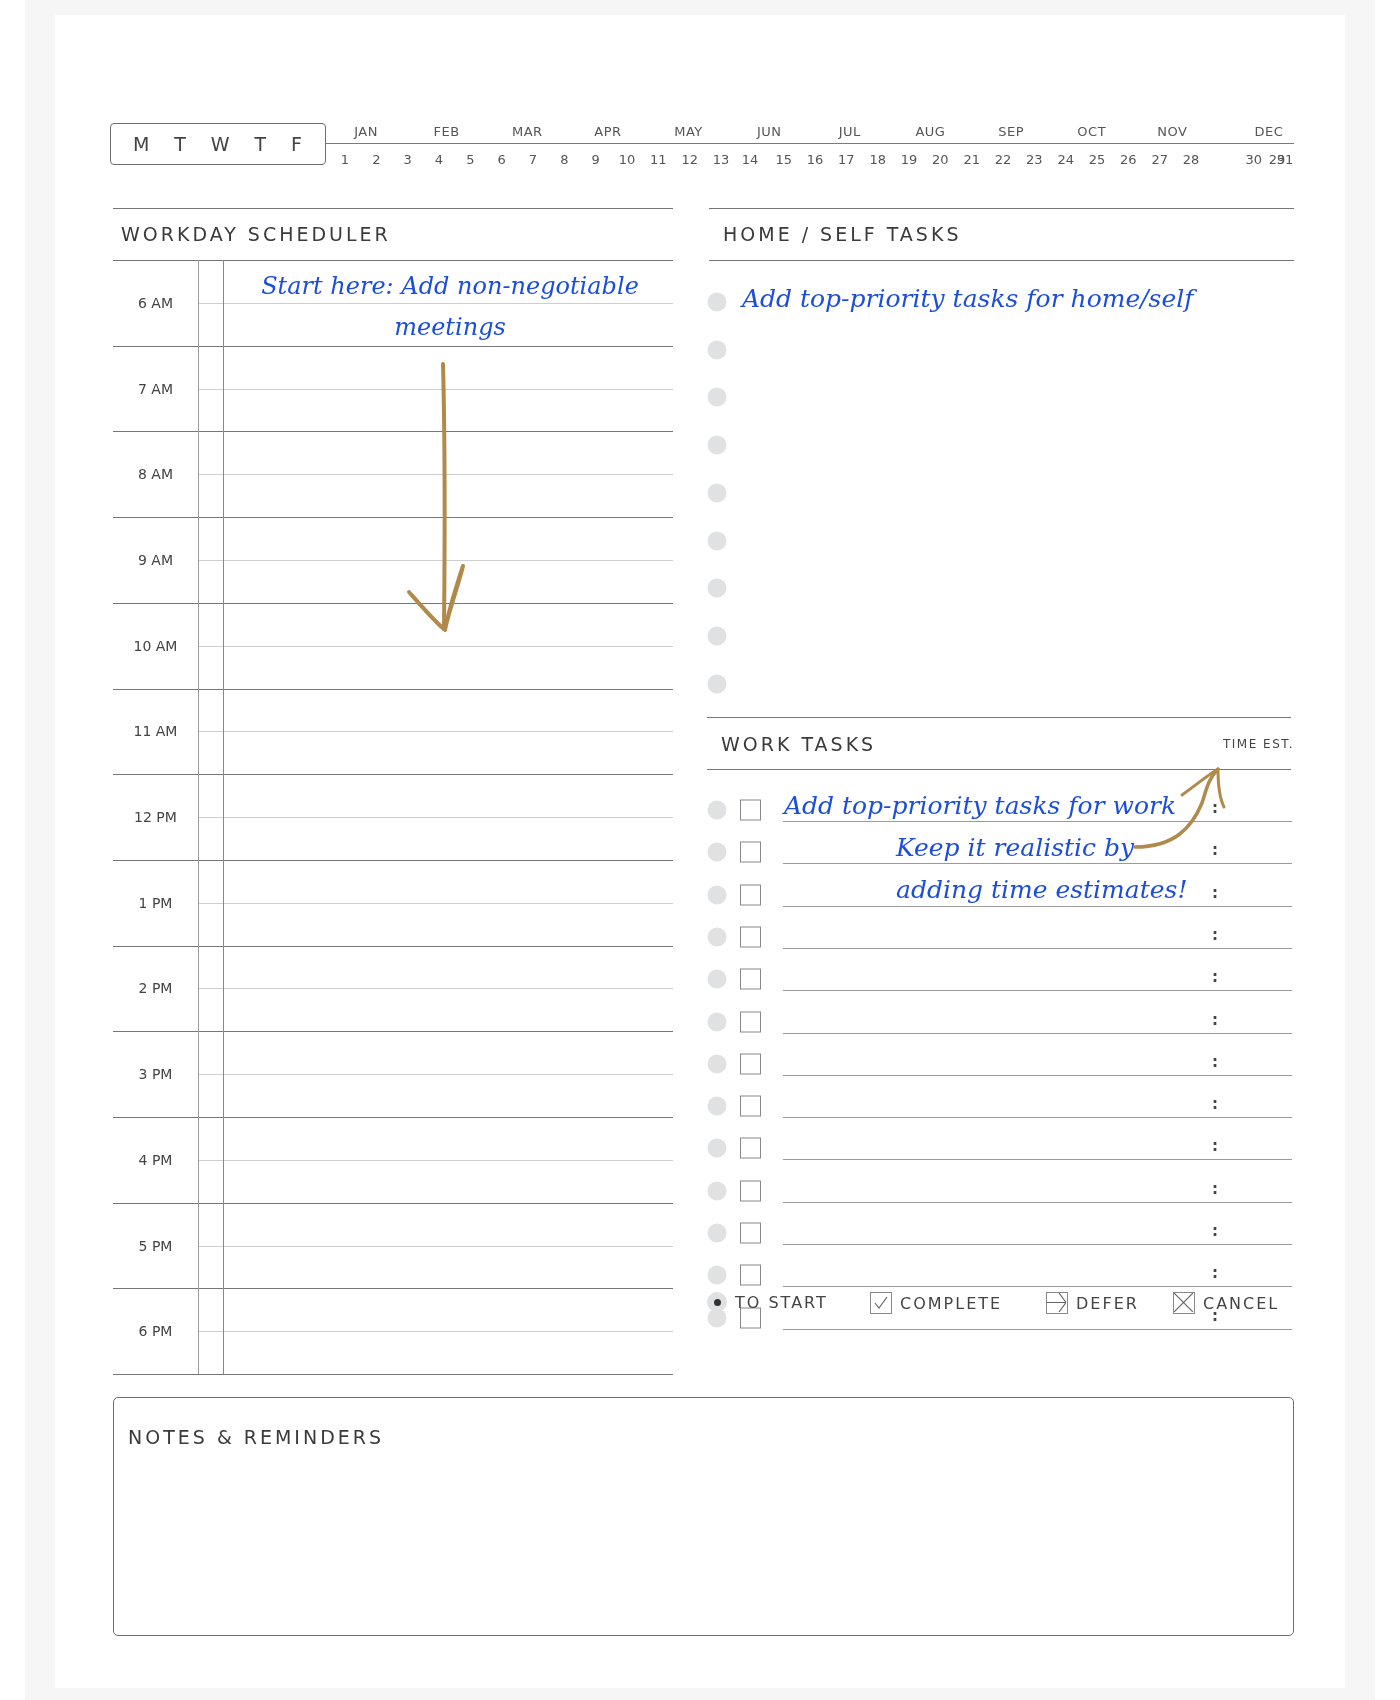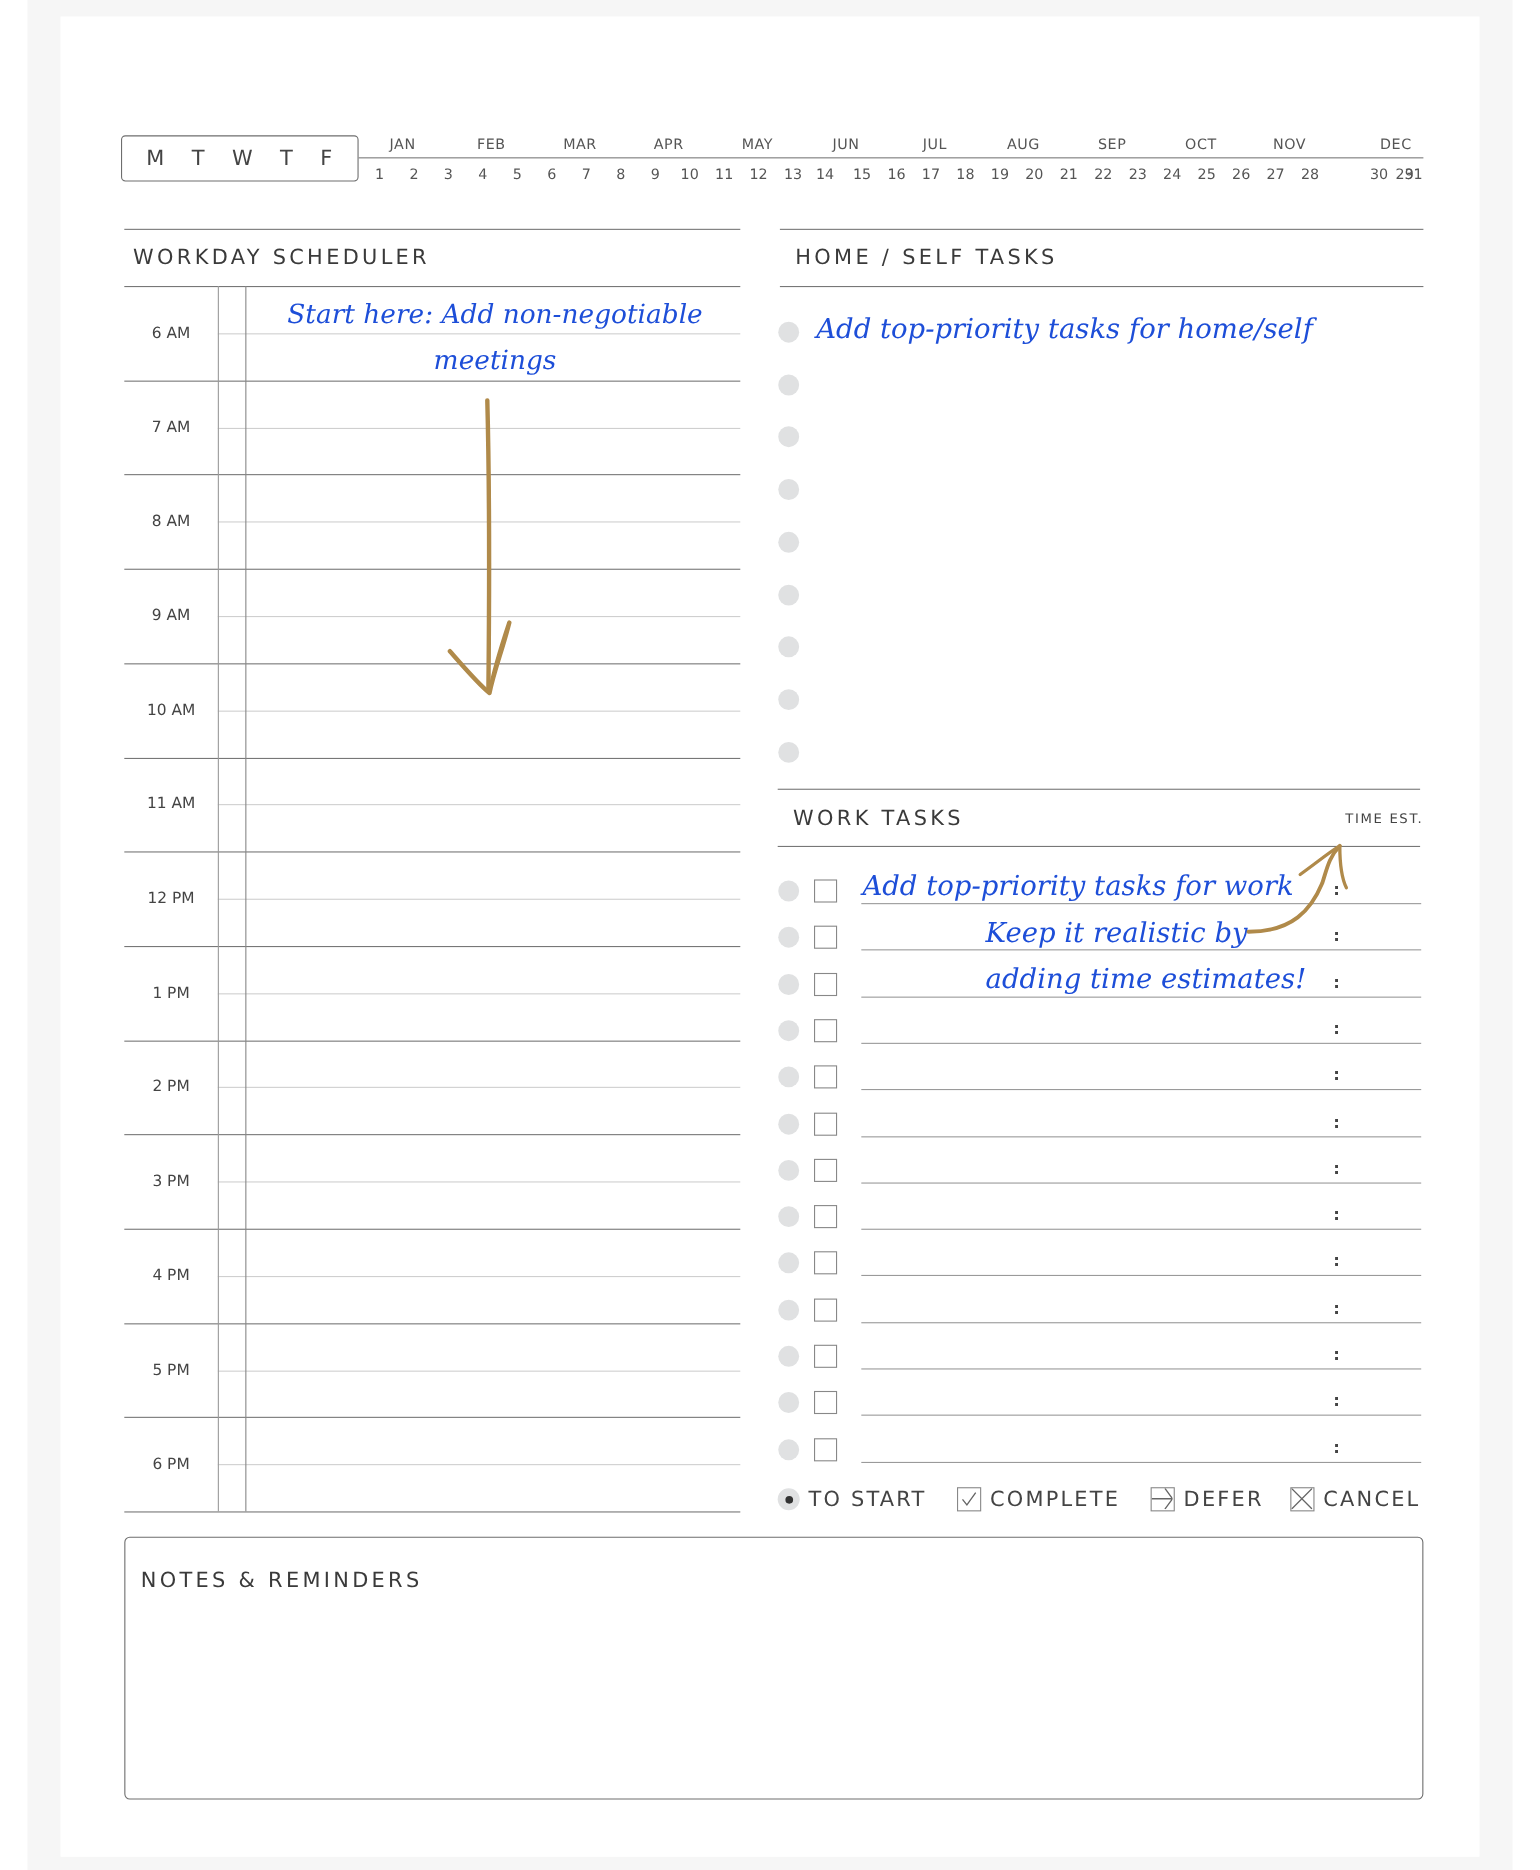--- a/index.html
+++ b/index.html
@@ -14,21 +14,21 @@
   .day{position:absolute;top:152px;font-size:13px;color:#555;transform:translateX(-50%);}
   .hline{position:absolute;height:0;border-top:1.5px solid #777;}
   .hline.light{border-top:1px solid #cfcfcf;}
   .vline{position:absolute;width:0;border-left:1.5px solid #9a9a9a;}
   .section-title{position:absolute;font-size:19px;letter-spacing:3px;color:#3a3a3a;font-family:"DejaVu Sans",sans-serif;}
   .hour-label{position:absolute;left:113px;width:85px;text-align:center;font-size:14px;color:#444;transform:translateY(-50%);}
   .gold{color:#1d4ed8;font-family:"DejaVu Serif","Liberation Serif",serif;font-style:italic;}
   .bullet{position:absolute;width:19px;height:19px;border-radius:50%;background:#e0e1e2;transform:translate(-50%,-50%);}
   .checkbox{position:absolute;width:21px;height:21px;border:1.5px solid #888;box-sizing:border-box;background:#fff;transform:translateY(-50%);}
   .colon{position:absolute;font-size:15px;color:#444;transform:translate(-50%,-60%);font-weight:bold;}
-  .legend-item{position:absolute;top:1352px;display:flex;align-items:center;gap:8px;font-size:19px;letter-spacing:2px;color:#444;}
+  .legend-item{position:absolute;top:1292px;display:flex;align-items:center;gap:8px;font-size:16px;letter-spacing:2px;color:#444;}
   .legend-icon{width:22px;height:22px;box-sizing:border-box;border:1.5px solid #888;position:relative;}
   .notes-box{position:absolute;left:113px;top:1397px;width:1181px;height:239px;border:1.5px solid #6e6e6e;border-radius:5px;box-sizing:border-box;}
 </style>
 </head>
 <body>
 
 <div class="bg"></div>
 <div class="card"></div>
 
 <div class="week-box">

